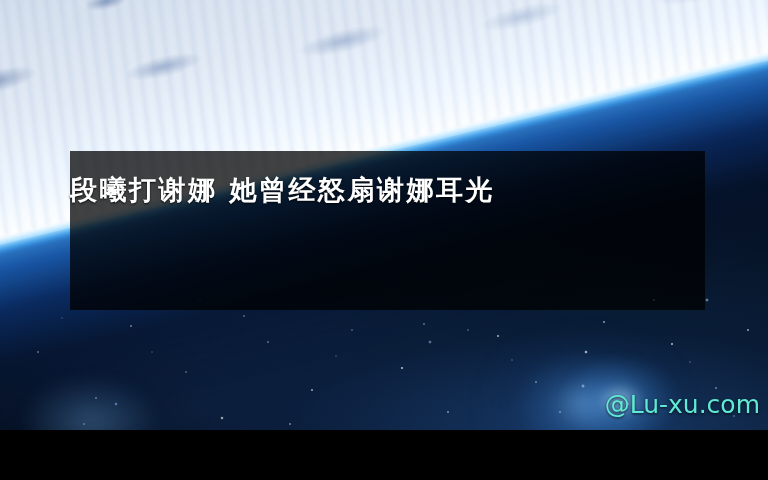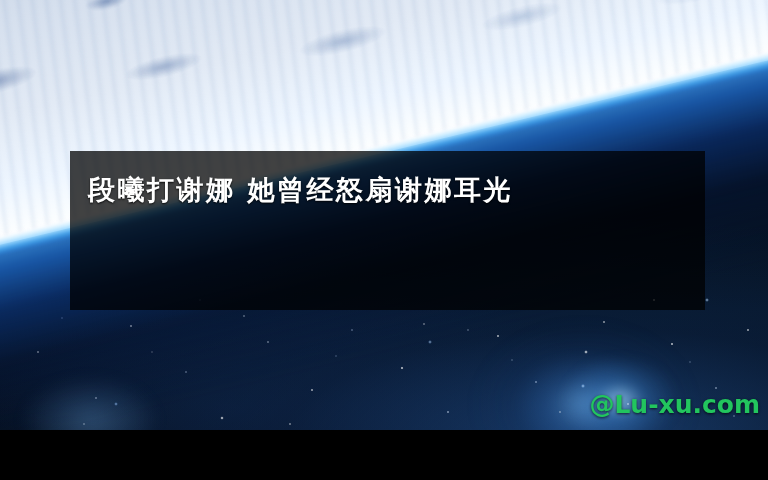--- a/index.html
+++ b/index.html
@@ -227,45 +227,45 @@
 
   
   #caption-panel {
     position: absolute;
     left: 70px;
     top: 151px;
     width: 635px;
     height: 159px;
     background: rgba(0, 0, 0, 0.74);
     box-sizing: border-box;
-    padding: 14px 18px 0 18px;
+    padding: 14px 18px 0 0;
   }
   .caption-line {
     color: #ffffff;
     font-family: "DejaVu Serif", "Liberation Serif", serif;
     font-size: 27px;
     font-weight: bold;
     letter-spacing: 2.5px;
     line-height: 50px;
     white-space: nowrap;
     text-shadow: 0 1px 2px rgba(0,0,0,0.85);
   }
   .caption-line.second {
     padding-left: 16px;
   }
 
   
   #watermark {
     position: absolute;
     right: 8px;
     top: 390px;
-    color: #22c55e;
+    color: #5eead4;
     font-family: "DejaVu Sans", "Liberation Sans", sans-serif;
     font-size: 25px;
-    font-weight: bold;
+    font-weight: normal;
     letter-spacing: 0px;
     text-shadow: 0 1px 3px rgba(0,0,0,0.75);
   }
 
   
   #letterbox {
     position: absolute;
     left: 0;
     top: 430px;
     width: 768px;

